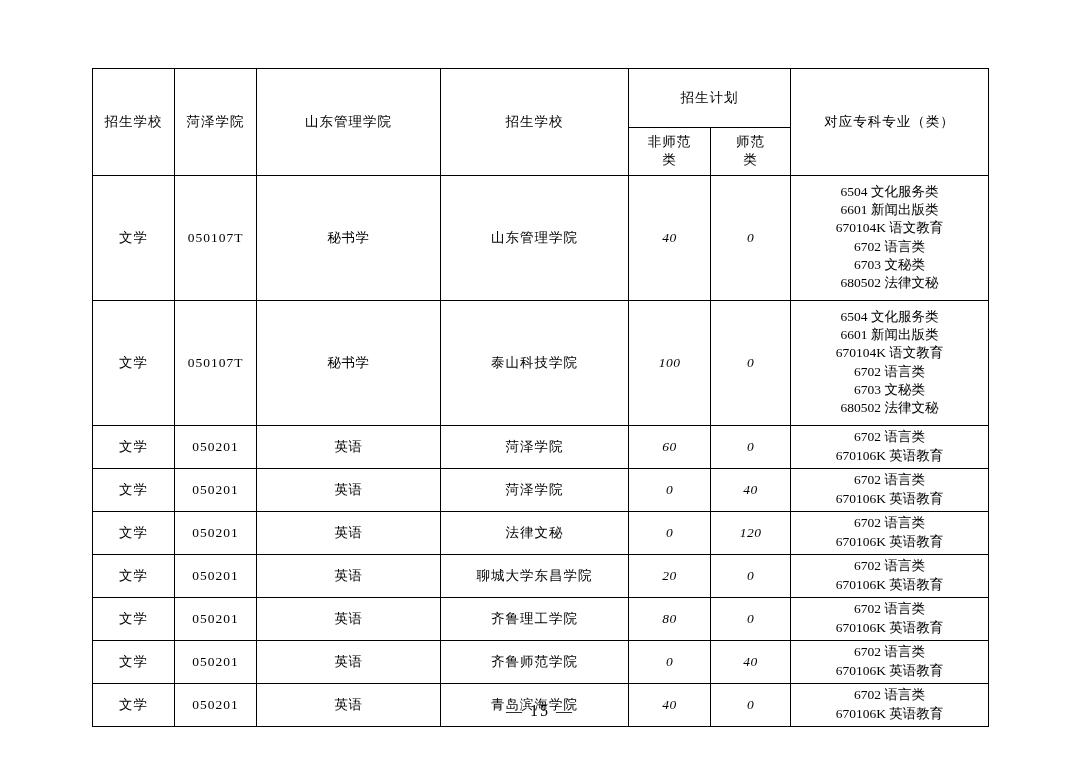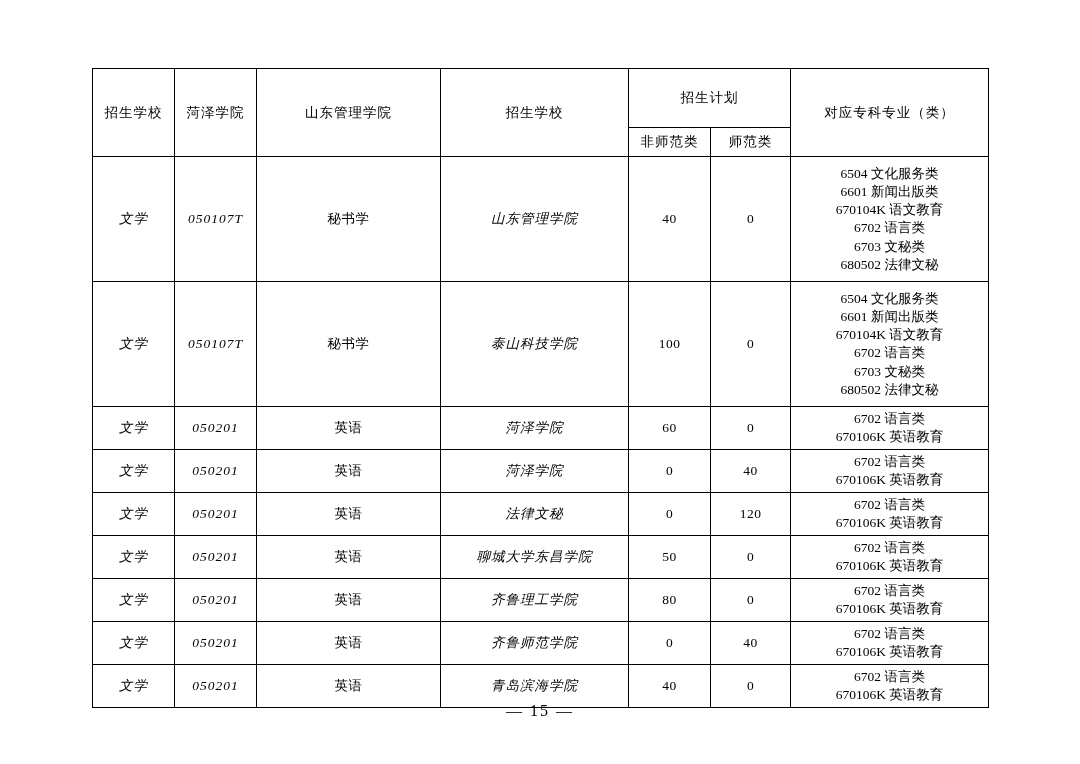--- a/index.html
+++ b/index.html
@@ -48,38 +48,38 @@
 
   thead th {
     font-size: 14px;
     letter-spacing: 1px;
     padding: 7px 2px;
   }
   thead th.plan-head {
     padding: 20px 2px;
   }
   thead th.sub-head {
-    padding: 5px 11px;
+    padding: 5px 18px;
     font-size: 13.5px;
     letter-spacing: 1px;
   }
   td.cell-text {
     text-align: left;
     padding-left: 8px;
     letter-spacing: 0.5px;
   }
   td.cell-center {
     text-align: center;
     letter-spacing: 1px;
+  }
+  td.cell-num {
+    text-align: center;
+    font-size: 13.5px;
+    letter-spacing: 0.5px;
     font-style: italic;
-  }
-  td.cell-num {
-    text-align: center;
-    font-size: 13.5px;
-    letter-spacing: 0.5px;
   }
   td.cell-voc {
     text-align: left;
     padding-left: 8px;
     font-size: 13.5px;
     line-height: 1.5;
   }
   td.cell-voc div {
     white-space: nowrap;
   }
@@ -195,21 +195,21 @@
           <td class="cell-voc">
             <div>6702 语言类</div>
             <div>670106K 英语教育</div>
           </td>
         </tr>
         <tr class="short-row">
           <td class="cell-center">文学</td>
           <td class="cell-center">050201</td>
           <td class="cell-text">英语</td>
           <td class="cell-center">聊城大学东昌学院</td>
-          <td class="cell-num">50</td>
+          <td class="cell-num">20</td>
           <td class="cell-num">0</td>
           <td class="cell-voc">
             <div>6702 语言类</div>
             <div>670106K 英语教育</div>
           </td>
         </tr>
         <tr class="short-row">
           <td class="cell-center">文学</td>
           <td class="cell-center">050201</td>
           <td class="cell-text">英语</td>

